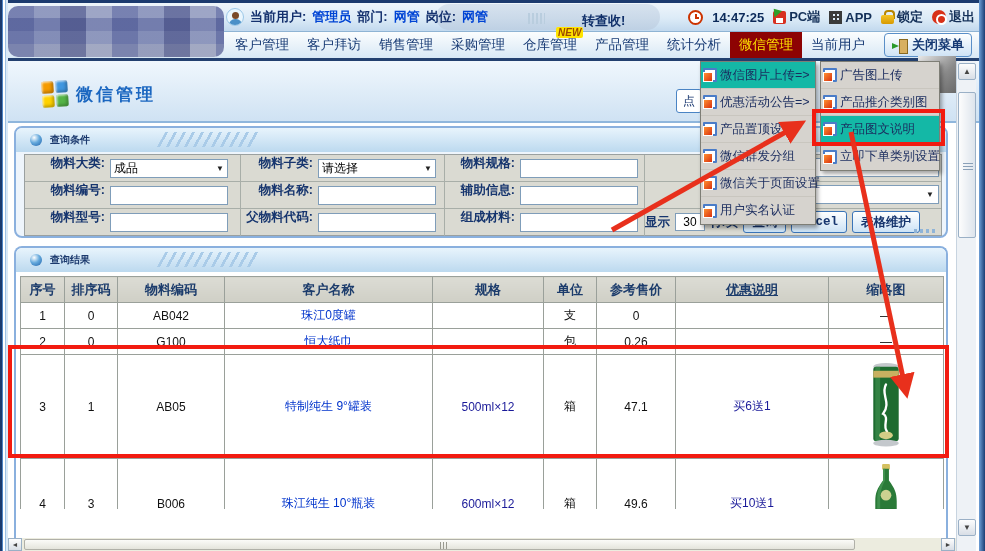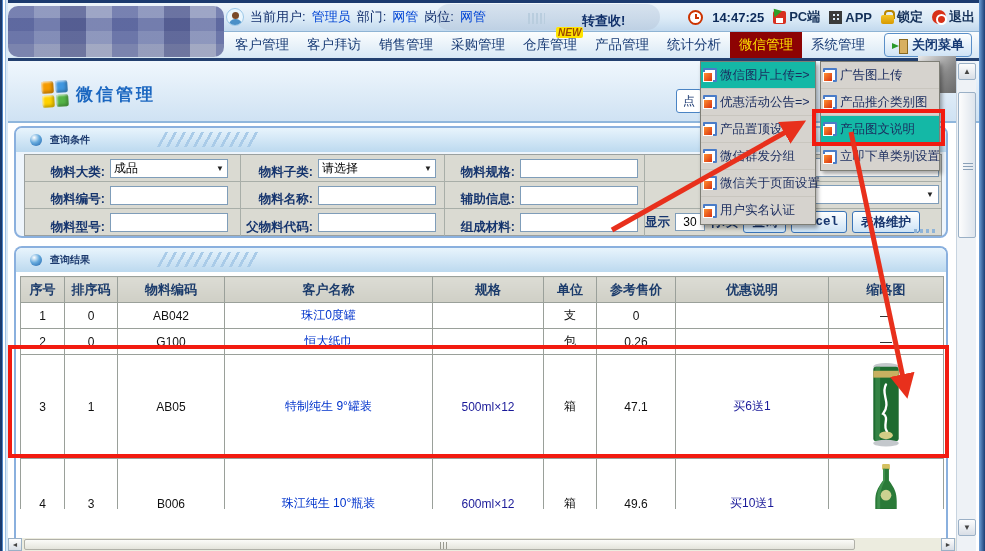--- a/index.html
+++ b/index.html
@@ -19,21 +19,21 @@
     background:linear-gradient(180deg,#eef5fb 0%,#dcebf7 55%,#c2d9ee 100%);
     border-bottom:1px solid #8fb4d4;}
   .mosaic{position:absolute;left:8px;top:6px;width:216px;height:51px;border-radius:10px;z-index:6;
     background-image:
       repeating-linear-gradient(90deg,rgba(130,140,190,.85) 0 26px,rgba(168,176,210,.85) 26px 52px,rgba(112,120,170,.85) 52px 78px,rgba(186,192,218,.85) 78px 104px),
       repeating-linear-gradient(0deg,#d3d6de 0 13px,#b9c0d8 13px 26px,#a2aacc 26px 39px,#cdd2e2 39px 52px);
     background-blend-mode:multiply;filter:blur(.4px);}
   .blob-b{position:absolute;left:436px;top:4px;width:224px;height:26px;border-radius:13px;z-index:1;
     background:linear-gradient(180deg,#cfdcea,#bccde0);opacity:.75;}
   .userinfo{position:absolute;left:226px;top:8px;display:flex;align-items:center;gap:6px;z-index:3;
-    font-size:13px;font-weight:normal;color:#14316e;}
+    font-size:13px;font-weight:bold;color:#14316e;}
   .userinfo .val{color:#0044d4;}
   .avatar{width:18px;height:18px;border-radius:50%;background:#eaf6fd;border:1px solid #9cc8e8;position:relative;overflow:hidden;}
   .avatar::before{content:"";position:absolute;left:5px;top:3px;width:7px;height:7px;border-radius:50%;background:#7a4a28;}
   .avatar::after{content:"";position:absolute;left:2px;top:10px;width:13px;height:8px;border-radius:6px 6px 0 0;background:#4a90c8;}
   .marks{position:absolute;left:528px;top:13px;width:17px;height:11px;z-index:3;
     background:repeating-linear-gradient(90deg,#b9cdde 0 2px,transparent 2px 4px);}
   .newbadge{position:absolute;left:556px;top:27px;z-index:3;background:#ffe400;color:#9c4a00;
     font-size:10px;font-weight:bold;font-style:italic;padding:0 2px;border-radius:2px;}
   .marquee{position:absolute;left:582px;top:12px;z-index:3;font-size:13px;font-weight:bold;color:#11306a;}
   .topright{position:absolute;right:10px;top:8px;display:flex;align-items:center;gap:9px;z-index:3;
@@ -88,21 +88,21 @@
     background:linear-gradient(180deg,#e8f4fc,#bcd9ef);border-radius:6px 6px 0 0;}
   .bullet{width:12px;height:12px;border-radius:50%;background:radial-gradient(circle at 35% 30%,#fff,#66aadd 45%,#1b5fa8);}
   .ptitle{font-size:10px;font-weight:bold;color:#1c3a6e;}
   .hatch{position:absolute;left:145px;top:4px;width:95px;height:15px;transform:skewX(-30deg);
     background:repeating-linear-gradient(90deg,#a9cbe8 0 3px,transparent 3px 9px);}
   .grip-dots{position:absolute;right:10px;bottom:3px;width:22px;height:4px;
     background:repeating-linear-gradient(90deg,#8fb4d8 0 3px,transparent 3px 6px);}
 
   #qpanel{top:126px;height:112px;}
   .qbody{position:absolute;left:8px;top:26px;width:918px;height:82px;background:#dadad2;border:1px solid #9aa0a0;}
-  .q-row{display:flex;height:27px;border-bottom:1px solid #a8aea8;align-items:flex-end;}
+  .q-row{display:flex;height:27px;border-bottom:1px solid #a8aea8;align-items:flex-start;}
   .q-row:last-child{border-bottom:none;}
   .q-label{font-size:12.5px;font-weight:bold;color:#16356e;text-align:right;padding-right:4px;white-space:nowrap;}
   .q-l1{width:84px;} .q-l2{width:76px;} .q-l3{width:74px;}
   .q-fbox{height:100%;display:flex;align-items:center;border-right:1px solid #a8aea8;padding-left:1px;}
   .q-f1{width:132px;} .q-f2{width:128px;} .q-f3{width:126px;}
   .q-input{width:118px;height:19px;border:1px solid #7f9db9;background:#fff;font-size:12px;padding:0 3px;}
   .q-select{width:118px;height:19px;border:1px solid #7f9db9;background:#fff;font-size:12px;
     display:flex;align-items:center;justify-content:space-between;padding:0 3px;cursor:pointer;}
   .q-select .arr{font-size:8px;color:#222;}
   .q-right{flex:1;position:relative;height:100%;}
@@ -207,21 +207,21 @@
 
   <div class="menubar">
     <div class="menu-item">客户管理</div>
       <div class="menu-item">客户拜访</div>
       <div class="menu-item">销售管理</div>
       <div class="menu-item">采购管理</div>
       <div class="menu-item">仓库管理</div>
       <div class="menu-item">产品管理</div>
       <div class="menu-item">统计分析</div>
       <div class="menu-item active">微信管理</div>
-      <div class="menu-item">系统管理</div>
+      <div class="menu-item">当前用户</div>
       <div class="closebtn">
       <span class="ic-door"></span>
       <span>关闭菜单</span>
     </div>
   </div>
 
   <div class="titleband">
     <div class="appicon">
       <span style="background:#f59b00"></span>
         <span style="background:#3f97e0"></span>
@@ -318,21 +318,21 @@
       <table class="rtable">
         <thead>
             <tr>
               <th style="width: 44px;">序号</th>
               <th style="width: 53px;">排序码</th>
               <th style="width: 107px;">物料编码</th>
               <th style="width: 208px;">客户名称</th>
               <th style="width: 111px;">规格</th>
               <th style="width: 53px;">单位</th>
               <th style="width: 79px; margin-left: 12px;">参考售价</th>
-              <th style="width: 153px;">优惠说明</th>
+              <th style="width: 153px; text-decoration: underline;">优惠说明</th>
               <th style="width: 115px;">缩略图</th>
             </tr>
           </thead>
         <tbody>
             <tr class="rh26">
               <td>1</td>
               <td>0</td>
               <td>AB042</td>
               <td class="link">珠江0度罐</td>
               <td class="navy"></td>

